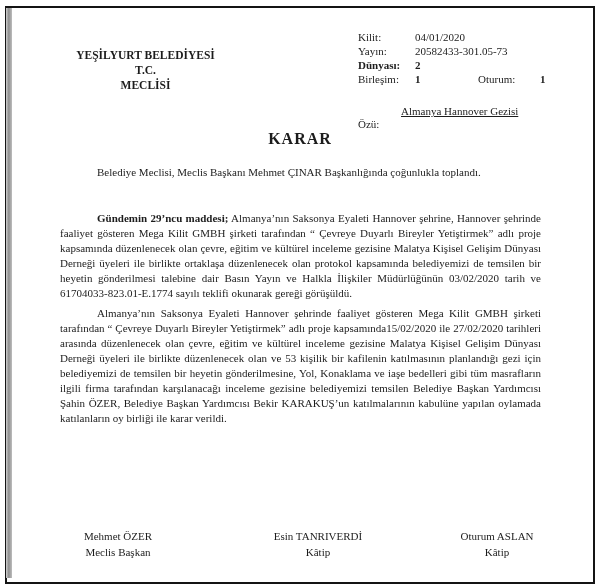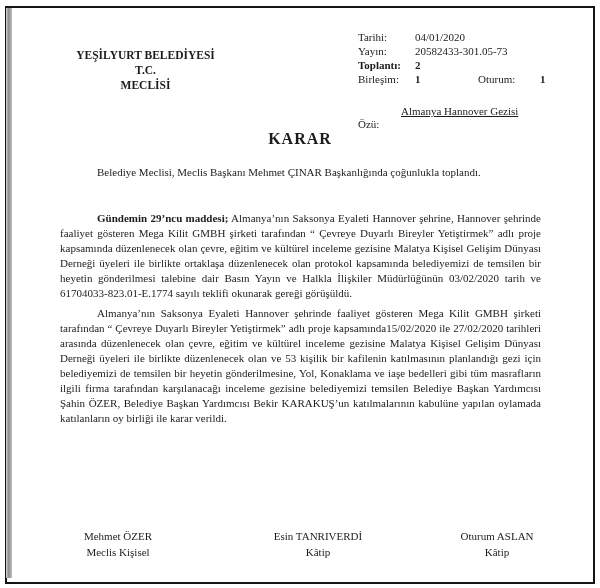--- a/index.html
+++ b/index.html
@@ -43,29 +43,29 @@
   <div class="scanbar"></div>
 
   <div class="org">
     <div>YEŞİLYURT BELEDİYESİ</div>
     <div>T.C.</div>
     <div>MECLİSİ</div>
   </div>
 
   <div class="meta">
     <div class="mrow">
-      <span class="mlabel">Tarihi:</span>
+      <span class="mlabel">Kilit:</span>
       <span>04/01/2020</span>
     </div>
     <div class="mrow">
       <span class="mlabel">Yayın:</span>
       <span>20582433-301.05-73</span>
     </div>
     <div class="mrow">
-      <span class="mlabel b">Toplantı:</span>
+      <span class="mlabel b">Dünyası:</span>
       <span class="b">2</span>
     </div>
     <div class="mrow">
       <span class="mlabel">Birleşim:</span>
       <span class="mval b">1</span>
       <span class="mlabel2">Oturum:</span>
       <span class="b">1</span>
     </div>
     <div class="ozu">
       <span class="ozu-val">Almanya Hannover Gezisi</span>
@@ -77,21 +77,21 @@
 
   <p class="para intro">Belediye Meclisi, Meclis Başkanı Mehmet ÇINAR Başkanlığında çoğunlukla toplandı.</p>
 
   <p class="para p1"><b>Gündemin 29’ncu maddesi;</b><span> Almanya’nın Saksonya Eyaleti Hannover şehrine, Hannover şehrinde faaliyet gösteren Mega Kilit GMBH şirketi tarafından “ Çevreye Duyarlı Bireyler Yetiştirmek” adlı proje kapsamında düzenlenecek olan çevre, eğitim ve kültürel inceleme gezisine Malatya Kişisel Gelişim Dünyası Derneği üyeleri ile birlikte ortaklaşa düzenlenecek olan protokol kapsamında belediyemizi de temsilen bir heyetin gönderilmesi talebine dair Basın Yayın ve Halkla İlişkiler Müdürlüğünün 03/02/2020 tarih ve 61704033-823.01-E.1774 sayılı teklifi okunarak gereği görüşüldü.</span></p>
 
   <p class="para p2">Almanya’nın Saksonya Eyaleti Hannover şehrinde faaliyet gösteren Mega Kilit GMBH şirketi tarafından “ Çevreye Duyarlı Bireyler Yetiştirmek” adlı proje kapsamında15/02/2020 ile 27/02/2020 tarihleri arasında düzenlenecek olan çevre, eğitim ve kültürel inceleme gezisine Malatya Kişisel Gelişim Dünyası Derneği üyeleri ile birlikte düzenlenecek olan ve 53 kişilik bir kafilenin katılmasının planlandığı gezi için belediyemizi de temsilen bir heyetin gönderilmesine,  Yol, Konaklama ve iaşe bedelleri gibi tüm masrafların ilgili firma tarafından karşılanacağı inceleme gezisine belediyemizi temsilen Belediye Başkan Yardımcısı Şahin ÖZER, Belediye Başkan Yardımcısı Bekir KARAKUŞ’un katılmalarının kabulüne yapılan oylamada katılanların oy birliği ile karar verildi.</p>
 
   <div class="sigs">
     <div class="sig sig1">
       <div>Mehmet ÖZER</div>
-      <div>Meclis Kişisel</div>
+      <div>Meclis Başkan</div>
     </div>
     <div class="sig sig2">
       <div>Esin TANRIVERDİ</div>
       <div>Kâtip</div>
     </div>
     <div class="sig sig3">
       <div>Oturum ASLAN</div>
       <div>Kâtip</div>
     </div>
   </div>

